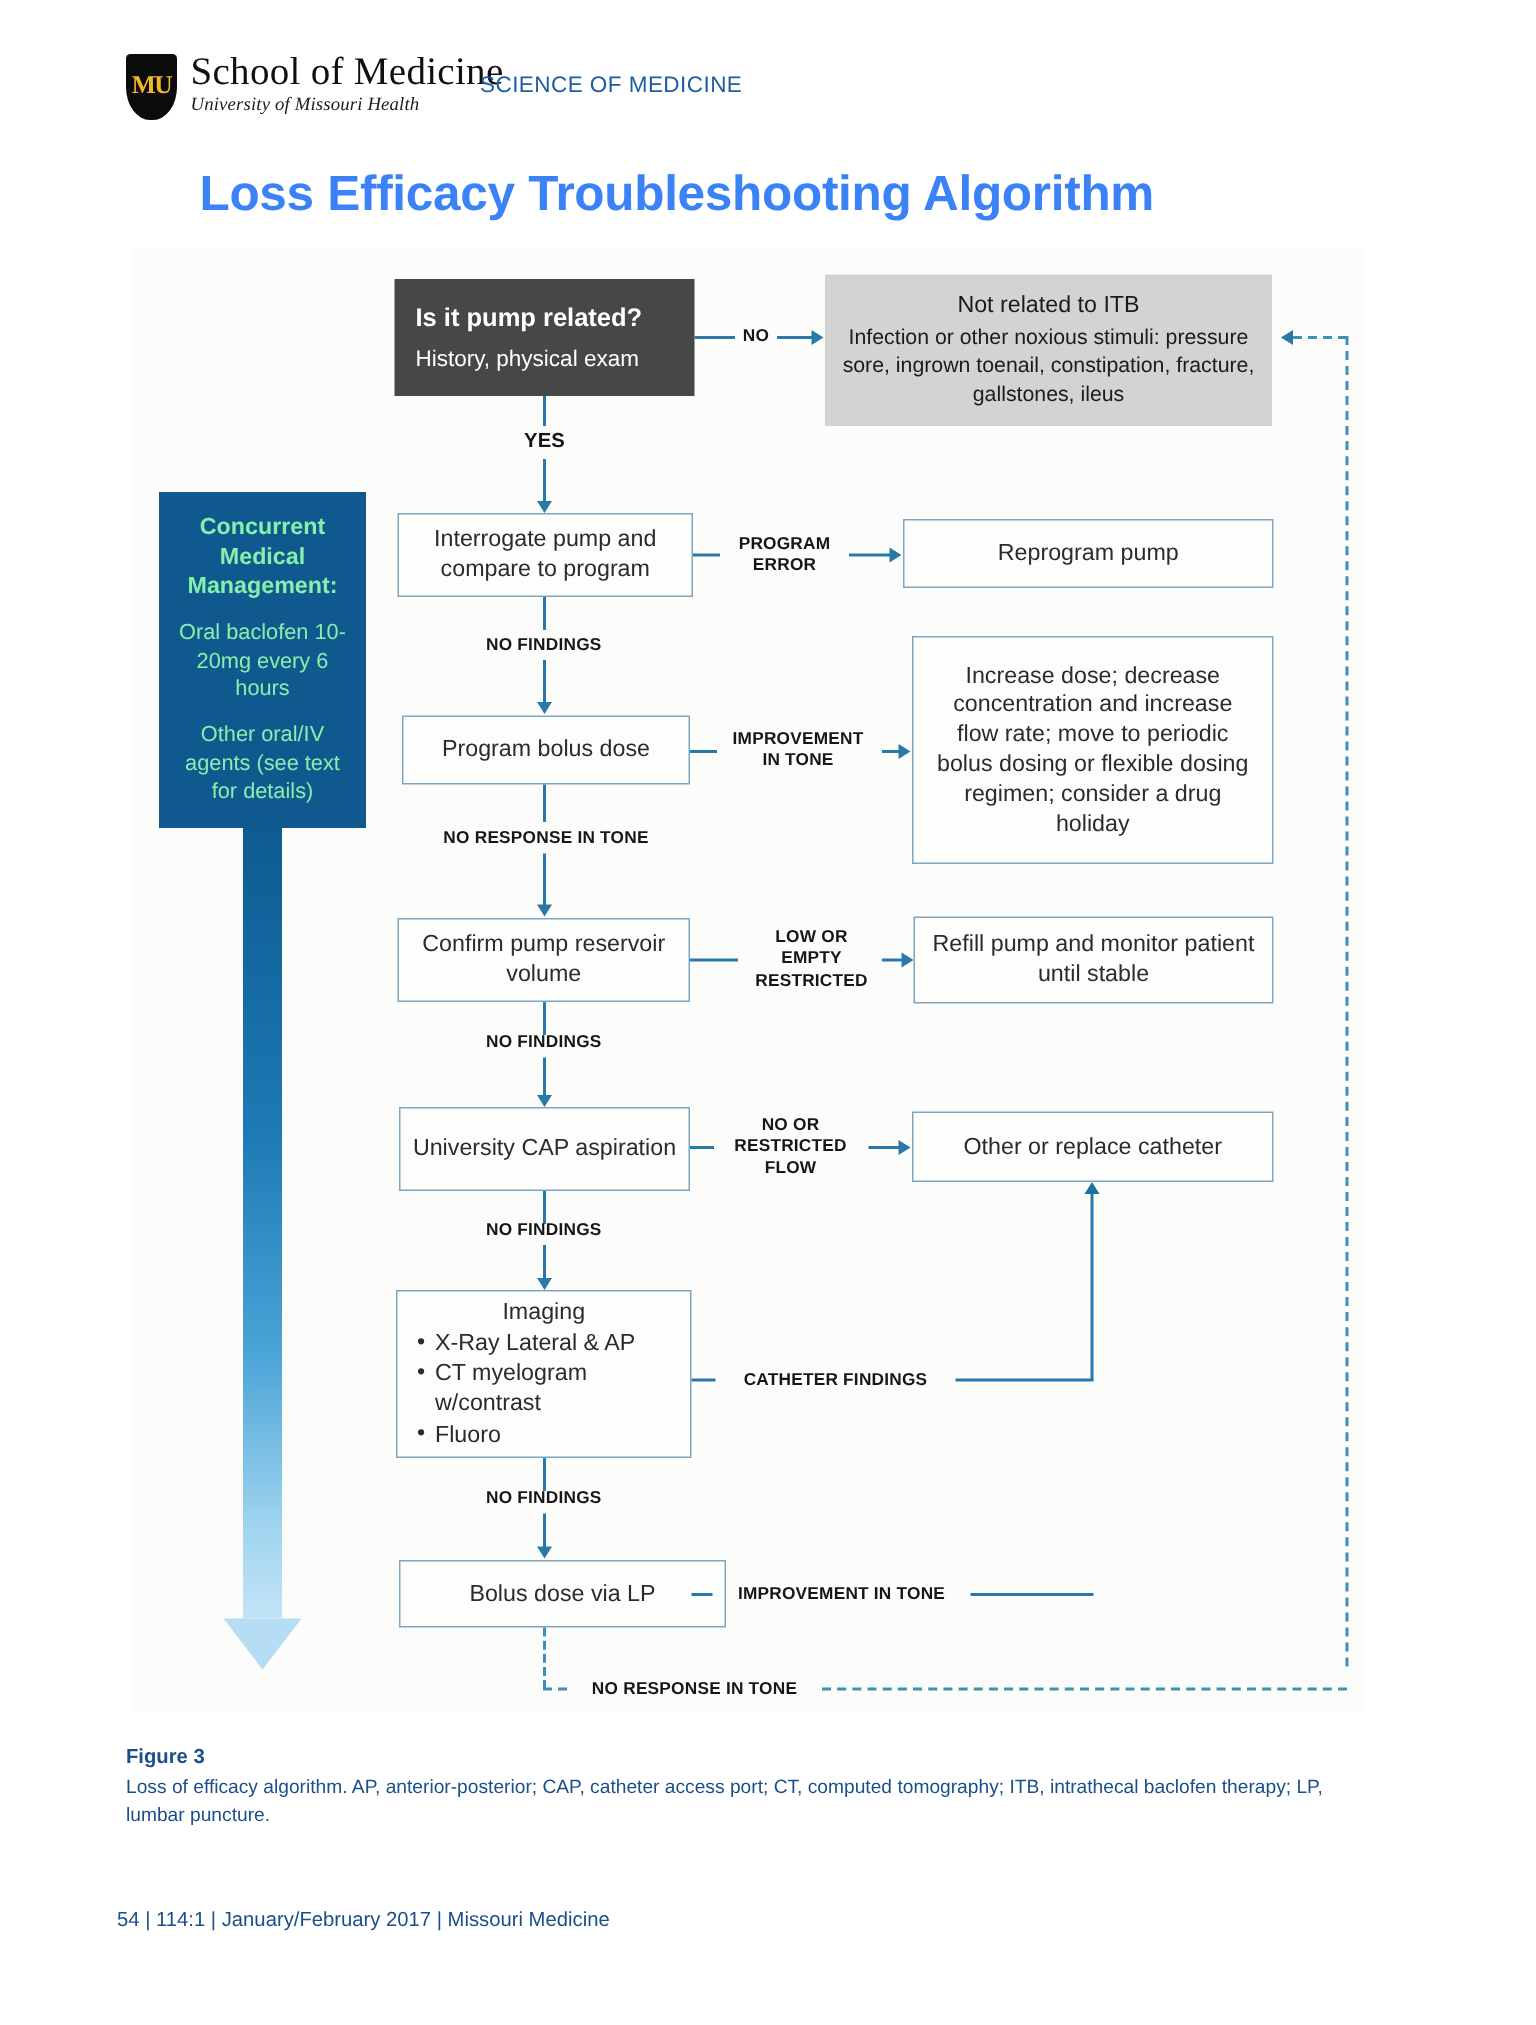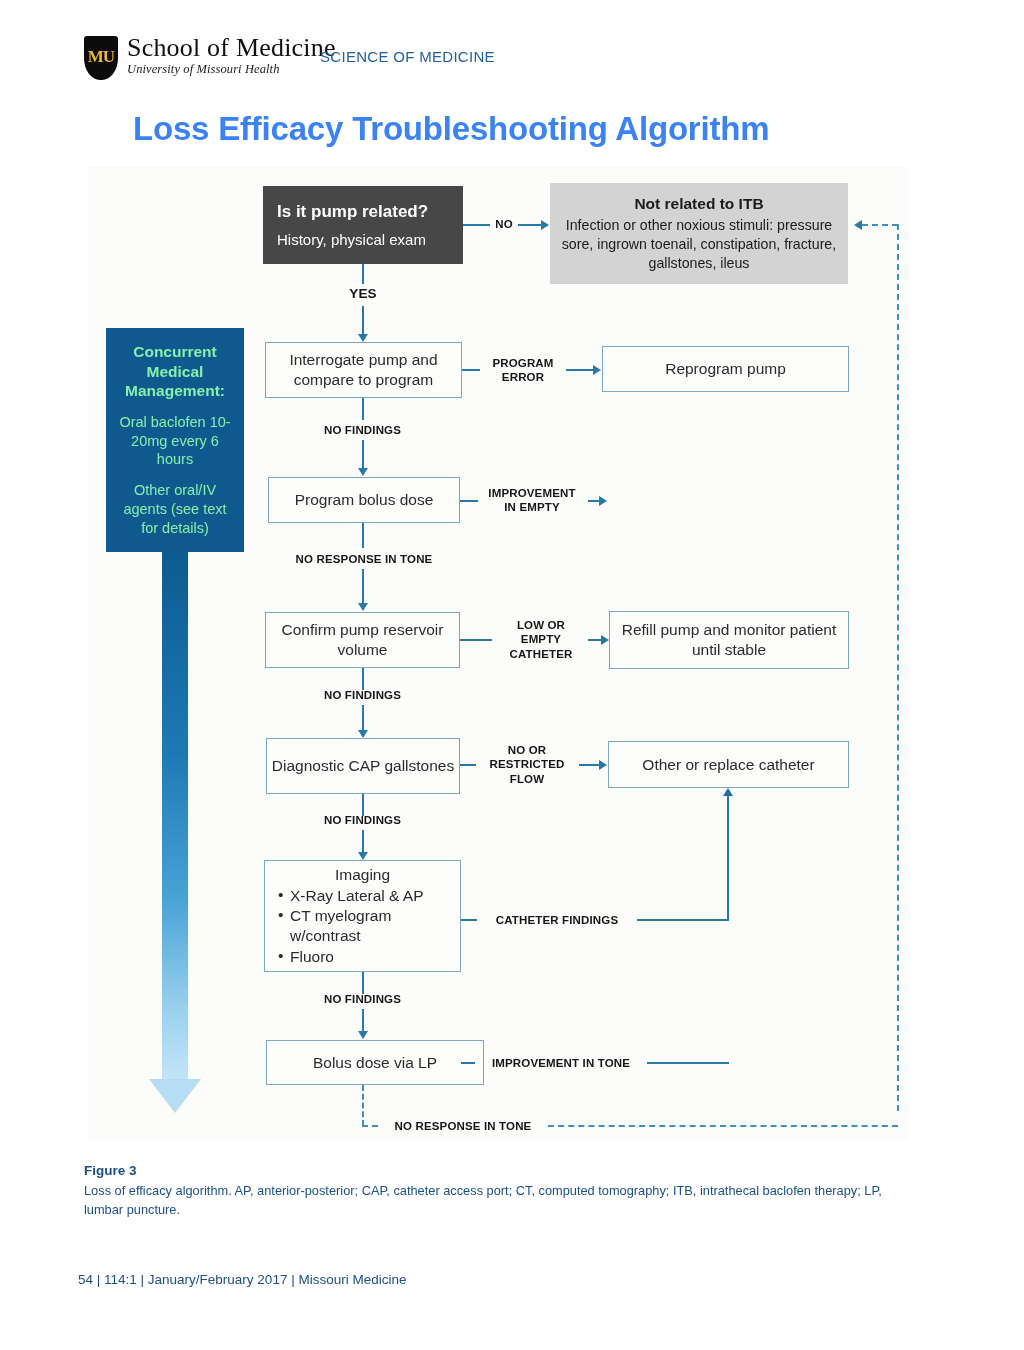--- a/index.html
+++ b/index.html
@@ -39,21 +39,21 @@
      justify-content:center;text-align:center;}
   .box-plain{border:1.4px solid #7ba7c4;background:#fdfdfc;color:#2b2b2b;
      font-size:15.5px;line-height:1.28;}
   .box-dark{background:#474747;color:#ffffff;}
   .box-gray{background:#d3d3d3;color:#1b1b1b;font-size:14px;line-height:1.33;}
   .box-blue{background:#10598f;color:#86efac;}
 
   .dark-inner{padding:0 14px;text-align:left;width:100%;}
   .dark-title{font-size:17px;font-weight:bold;margin-bottom:9px;}
   .dark-sub{font-size:15px;}
-  .gray-title{font-weight:bold;font-size:15.5px;margin-bottom:1px;}
+  .gray-title{font-weight:normal;font-size:15.5px;margin-bottom:1px;}
   .gray-body{font-size:14.2px;line-height:1.34;}
 
   .blue-inner{padding:0 8px;width:100%;text-align:center;}
   .blue-title{font-weight:bold;font-size:15.5px;line-height:1.26;}
   .blue-p{font-size:14.5px;line-height:1.3;margin-top:12px;}
 
   
   .lbl{position:absolute;font-size:11.5px;font-weight:bold;color:#161616;
      letter-spacing:.15px;line-height:1.25;text-align:center;white-space:pre-line;}
 
@@ -167,49 +167,52 @@
   <div class="ln ln-v" style="left:274px;top:232px;height:22px;"></div>
   <div class="lbl" style="left:222px;top:257px;width:105px;">NO FINDINGS</div>
   <div class="ln ln-v" style="left:274px;top:274px;height:30px;"></div>
   <div class="ar ar-d" style="left:269.5px;top:302px;"></div>
 
   <div class="box box-plain" style="left:180px;top:311px;width:192px;height:46px;">
     <span>Program bolus dose</span>
   </div>
   <div class="ln ln-h" style="left:372px;top:334px;width:18px;"></div>
   <div class="lbl" style="left:388px;top:320px;width:112px;">IMPROVEMENT
-IN EMPTY</div>
+IN TONE</div>
   <div class="ln ln-h" style="left:500px;top:334px;width:12px;"></div>
   <div class="ar ar-r" style="left:511px;top:329.5px;"></div>
+  <div class="box box-plain" style="left:520px;top:258px;width:241px;height:152px;">
+    <span style="padding:0 13px;">Increase dose; decrease concentration and increase flow rate; move to periodic bolus dosing or flexible dosing regimen; consider a drug holiday</span>
+  </div>
 
   <div class="ln ln-v" style="left:274px;top:357px;height:25px;"></div>
   <div class="lbl" style="left:193px;top:386px;width:166px;">NO RESPONSE IN TONE</div>
   <div class="ln ln-v" style="left:274px;top:403px;height:36px;"></div>
   <div class="ar ar-d" style="left:269.5px;top:437px;"></div>
 
   <div class="box box-plain" style="left:177px;top:446px;width:195px;height:56px;text-align:center;">
     <span>Confirm pump reservoir volume</span>
   </div>
   <div class="ln ln-h" style="left:372px;top:473px;width:32px;"></div>
   <div class="lbl" style="left:404px;top:452px;width:98px;">LOW OR
 EMPTY
-CATHETER</div>
+RESTRICTED</div>
   <div class="ln ln-h" style="left:500px;top:473px;width:14px;"></div>
   <div class="ar ar-r" style="left:513px;top:468.5px;"></div>
   <div class="box box-plain" style="left:521px;top:445px;width:240px;height:58px;">
     <span>Refill pump and monitor patient until stable</span>
   </div>
 
   <div class="ln ln-v" style="left:274px;top:502px;height:22px;"></div>
   <div class="lbl" style="left:222px;top:522px;width:105px;">NO FINDINGS</div>
   <div class="ln ln-v" style="left:274px;top:539px;height:27px;"></div>
   <div class="ar ar-d" style="left:269.5px;top:564px;"></div>
 
   <div class="box box-plain" style="left:178px;top:572px;width:194px;height:56px;">
-    <span>Diagnostic CAP gallstones</span>
+    <span>University CAP aspiration</span>
   </div>
   <div class="ln ln-h" style="left:372px;top:598px;width:16px;"></div>
   <div class="lbl" style="left:387px;top:577px;width:104px;">NO OR
 RESTRICTED
 FLOW</div>
   <div class="ln ln-h" style="left:491px;top:598px;width:21px;"></div>
   <div class="ar ar-r" style="left:511px;top:593.5px;"></div>
   <div class="box box-plain" style="left:520px;top:575px;width:241px;height:47px;">
     <span>Other or replace catheter</span>
   </div>

